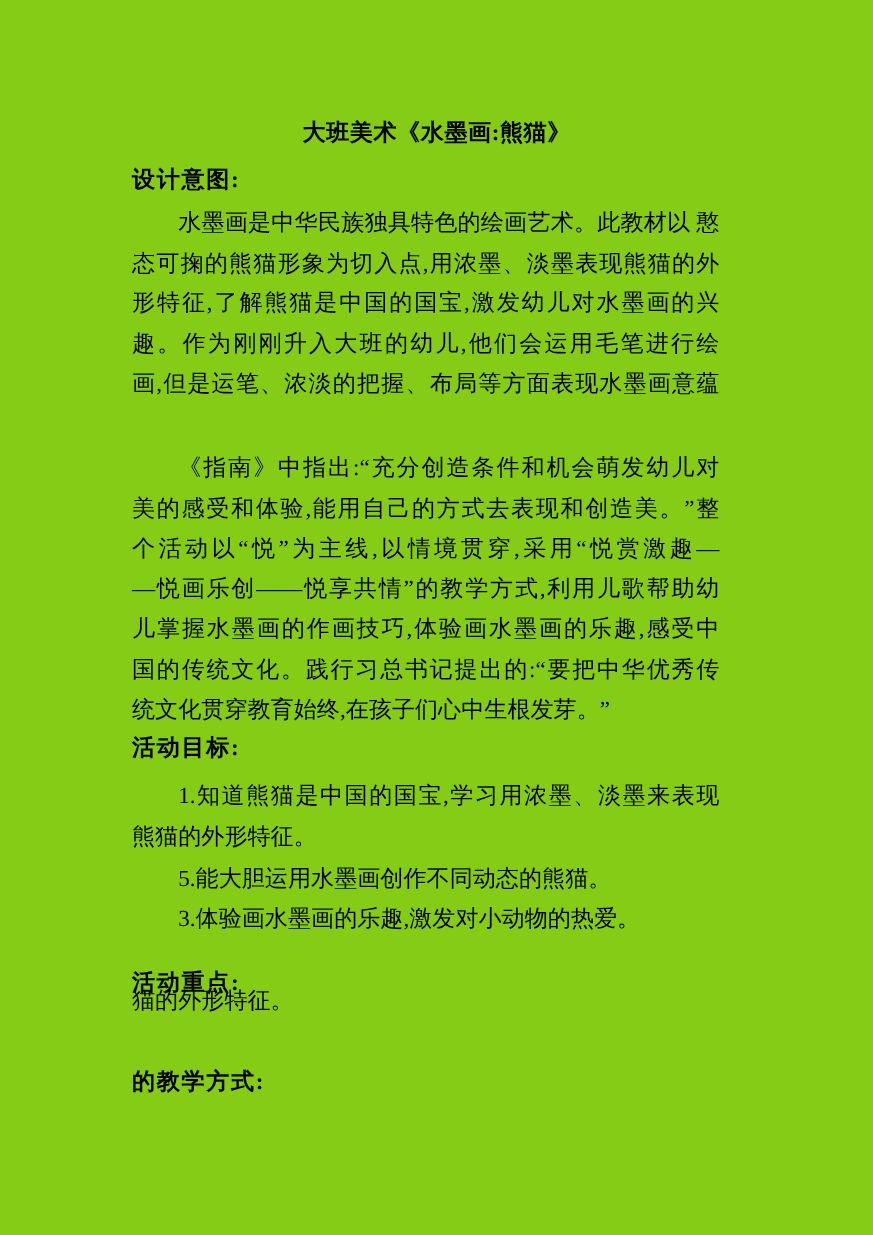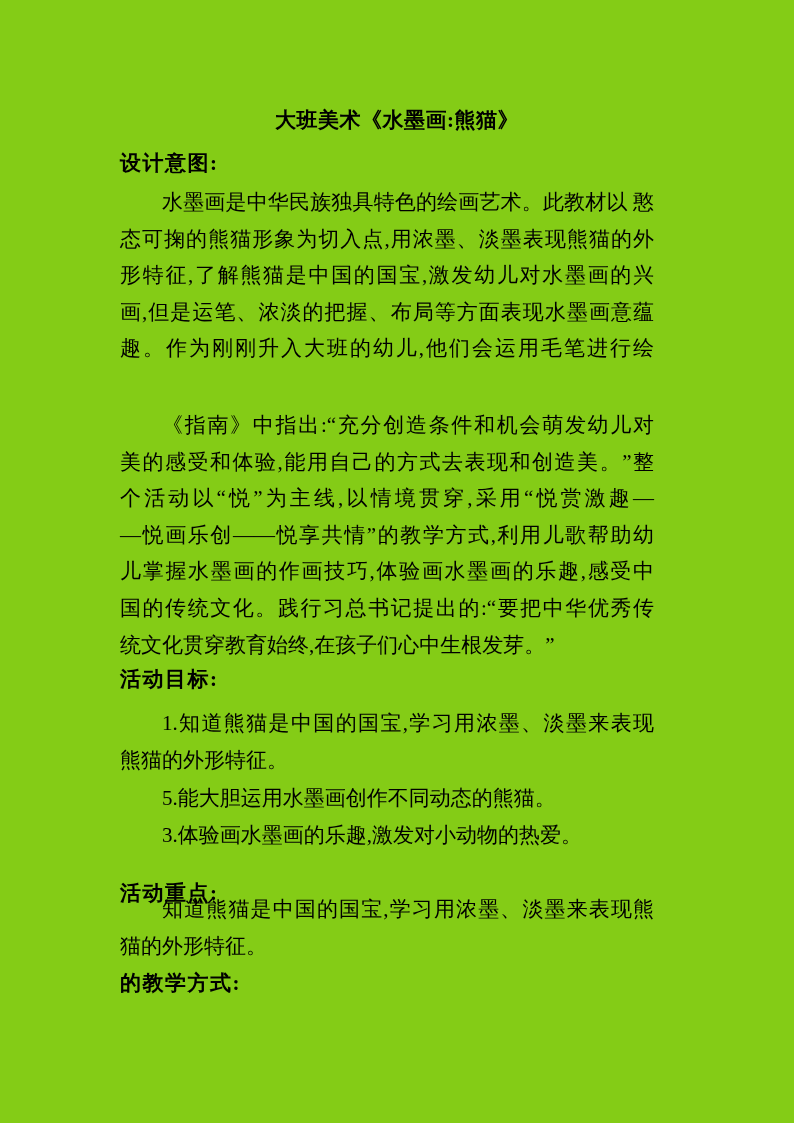--- a/index.html
+++ b/index.html
@@ -51,22 +51,22 @@
   </div>
 
   <div class="block heading-block" style="top:145px">
     <span>设计意图:</span>
   </div>
 
   <div class="block" style="top:184px">
     <div class="line fill indent">水墨画是中华民族独具特色的绘画艺术。此教材以 憨</div>
     <div class="line fill">态可掬的熊猫形象为切入点,用浓墨、淡墨表现熊猫的外</div>
     <div class="line fill">形特征,了解熊猫是中国的国宝,激发幼儿对水墨画的兴</div>
+    <div class="line fill">趣。作为刚刚升入大班的幼儿,他们会运用毛笔进行绘</div>
     <div class="line fill">画,但是运笔、浓淡的把握、布局等方面表现水墨画意蕴</div>
-    <div class="line fill">趣。作为刚刚升入大班的幼儿,他们会运用毛笔进行绘</div>
   </div>
 
   <div class="block" style="top:407px">
     <div class="line fill indent">《指南》中指出:“充分创造条件和机会萌发幼儿对</div>
     <div class="line fill">美的感受和体验,能用自己的方式去表现和创造美。”整</div>
     <div class="line fill">个活动以“悦”为主线,以情境贯穿,采用“悦赏激趣—</div>
     <div class="line fill">—悦画乐创——悦享共情”的教学方式,利用儿歌帮助幼</div>
     <div class="line fill">儿掌握水墨画的作画技巧,体验画水墨画的乐趣,感受中</div>
     <div class="line fill">国的传统文化。践行习总书记提出的:“要把中华优秀传</div>
     <div class="line plain">统文化贯穿教育始终,在孩子们心中生根发芽。”</div>
@@ -87,21 +87,20 @@
 
   <div class="block" style="top:817px">
     <div class="line plain indent">3.体验画水墨画的乐趣,激发对小动物的热爱。</div>
   </div>
 
   <div class="block heading-block" style="top:875px">
     <span>活动重点:</span>
   </div>
 
   <div class="block" style="top:891px">
-    <div class="line fill indent">知道熊猫是中国的国宝,学习用浓墨、淡墨来表现熊</div>
     <div class="line plain">猫的外形特征。</div>
   </div>
 
   <div class="block heading-block" style="top:965px">
     <span>的教学方式:</span>
   </div>
 
 </div>
 
 </body></html>

